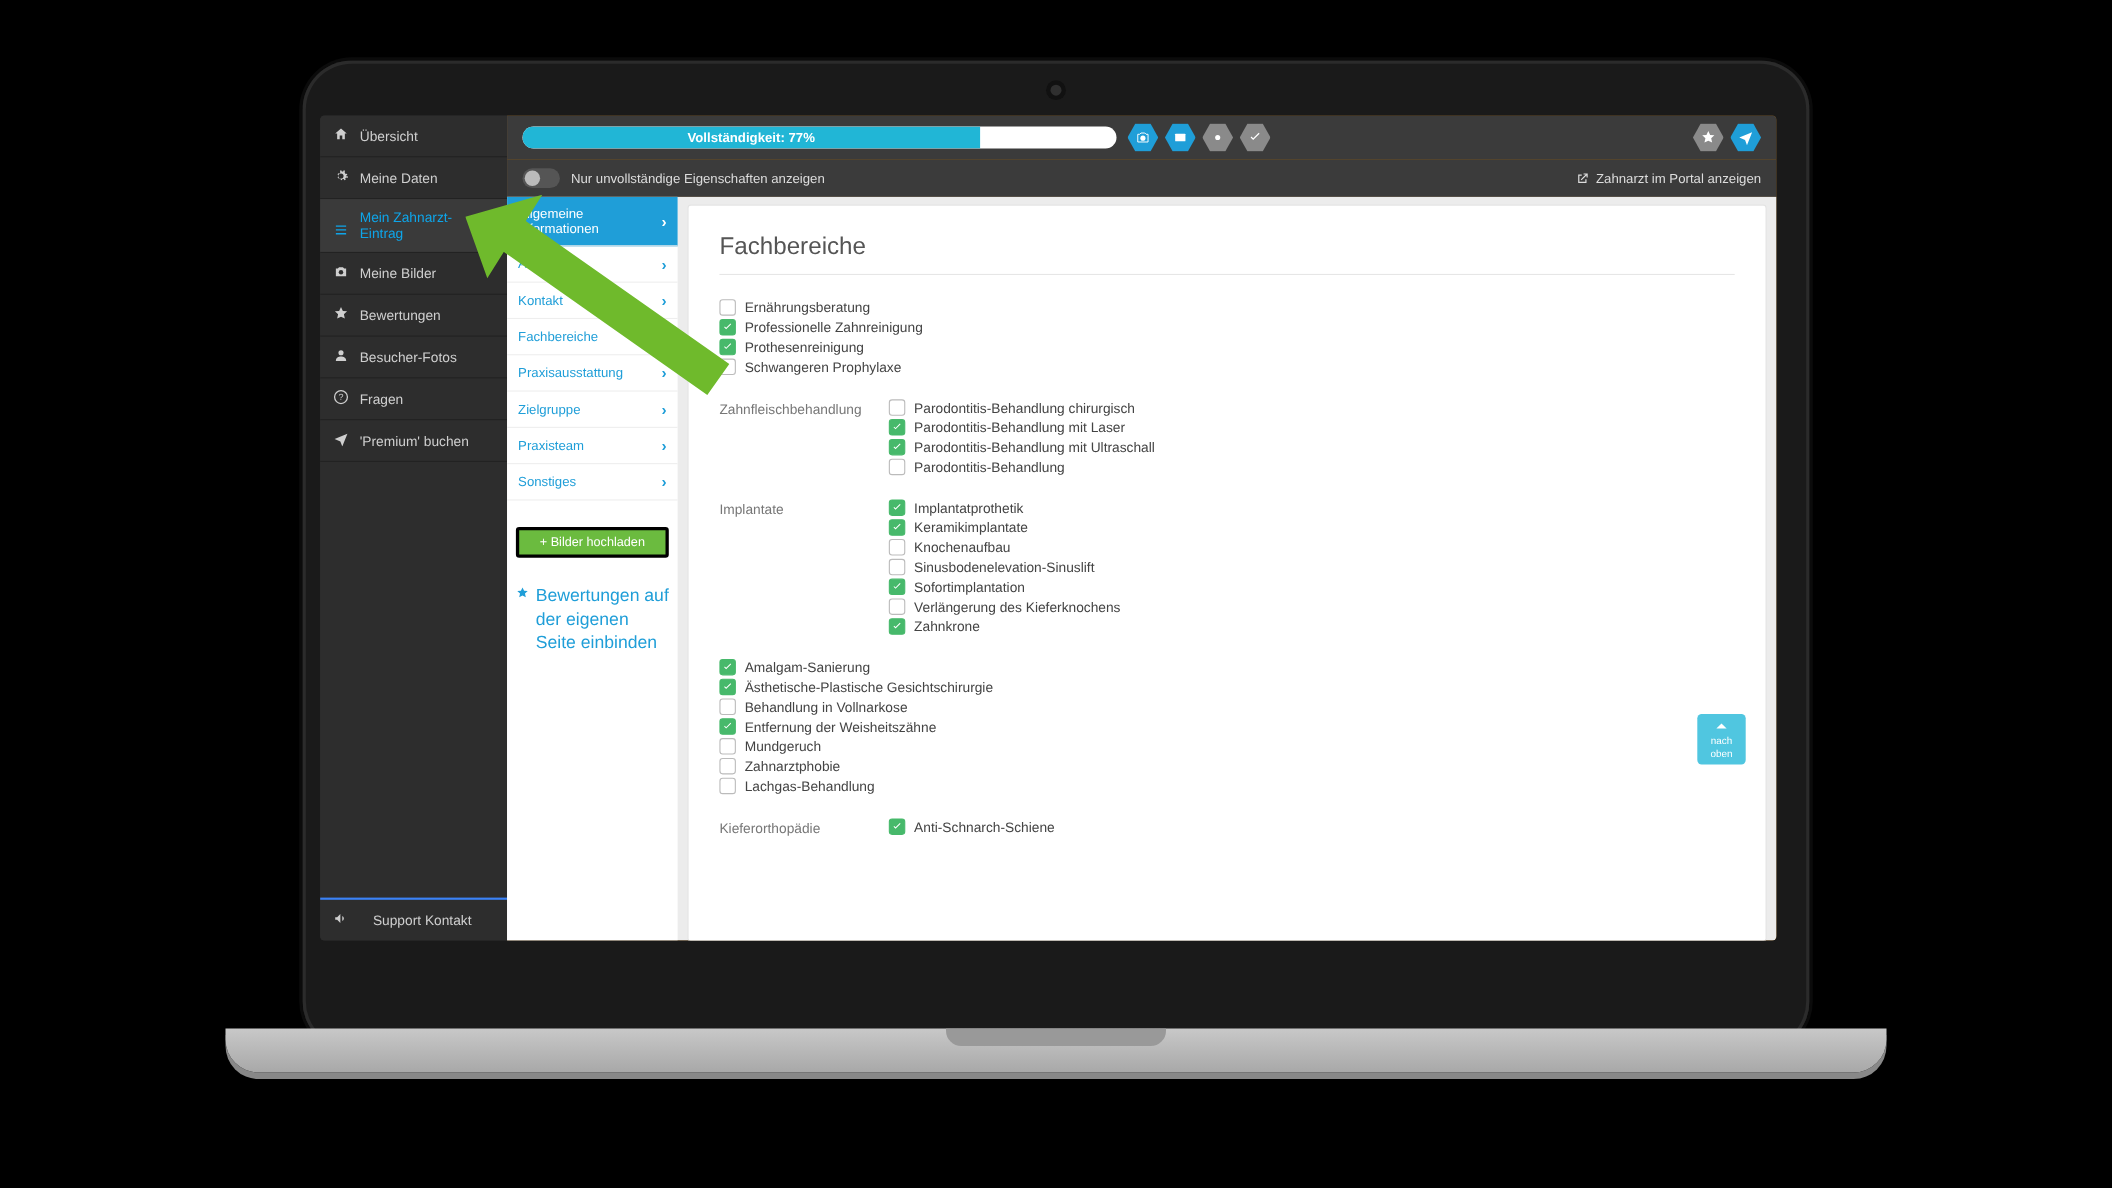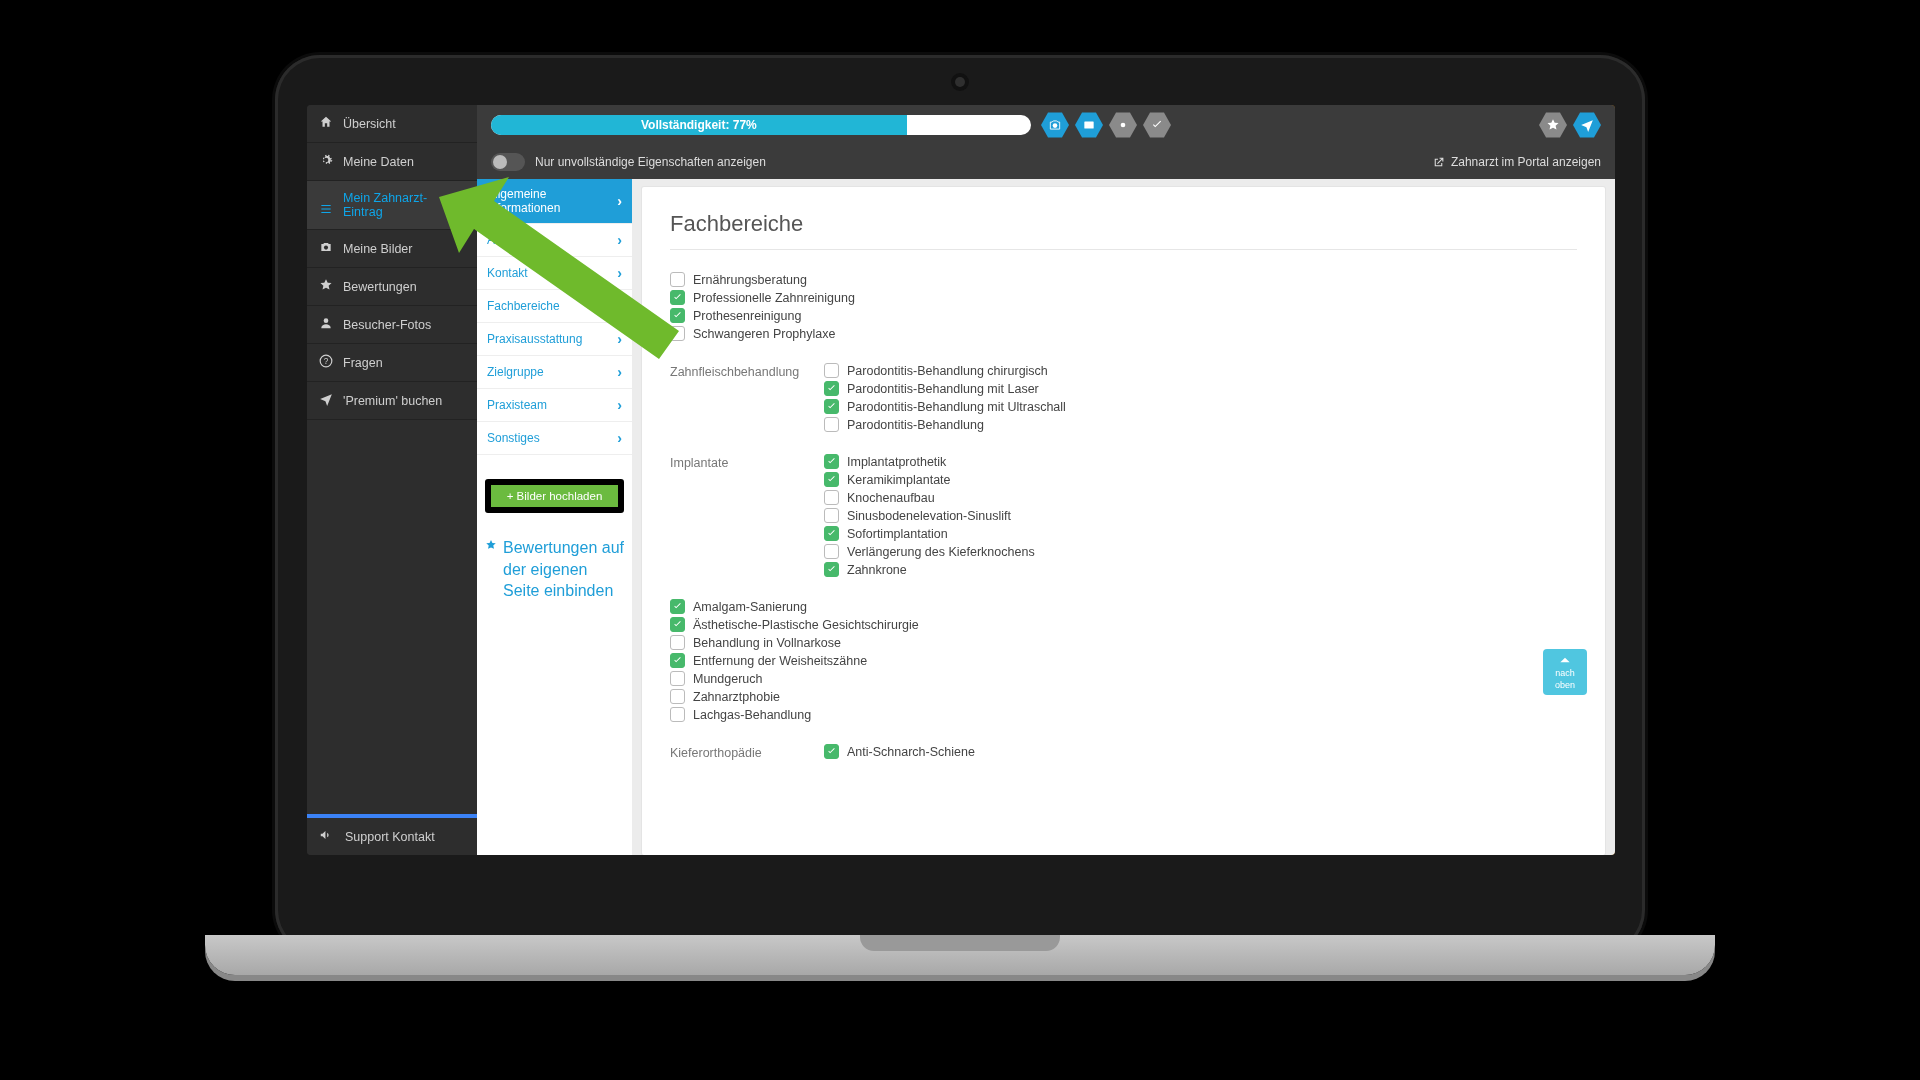--- a/index.html
+++ b/index.html
@@ -12,21 +12,21 @@
     top: 55px;
     width: 1370px;
     height: 900px;
   }
   .bezel {
     width: 100%;
     height: 100%;
     background: #1a1a1a;
     border-radius: 45px;
     box-shadow: inset 0 0 0 3px #2b2b2b, 0 0 0 3px #0b0b0b;
-    padding: 50px 30px 100px 32px;
+    padding: 50px 30px 100px 16px;
     position: relative;
   }
   .camera {
     position: absolute;
     top: 22px;
     left: 50%;
     transform: translateX(-50%);
     width: 10px; height: 10px;
     background: #2f2f2f;
     border-radius: 50%;
@@ -78,24 +78,24 @@
     display: flex; align-items: center;
     gap: 10px;
     padding: 10px 12px;
     border-bottom: 1px solid #222;
     font-size: 12.5px;
     cursor: pointer;
   }
   .nav .item.active { background: #3a3a3a; color: #0ea5e9; align-items: flex-end; }
   .nav .spacer { flex: 1; }
   .nav .footer {
-    display: flex; align-items: center; gap: 12px;
+    display: flex; align-items: center; gap: 22px;
     padding: 10px 12px;
     font-size: 12.5px;
-    border-top: 4px solid #3b82f6;
+    border-top: 2px solid #3b82f6;
     cursor: pointer;
   }
   .nav svg { width: 14px; height: 14px; fill: currentColor; }
 
   
   .right {
     flex: 1;
     display: flex;
     flex-direction: column;
     background: #a16207;
@@ -173,21 +173,21 @@
     display:flex; align-items:center; justify-content:space-between;
     cursor:pointer;
   }
   .subnav .sitem.active { background:#1f9ed8; color:#fff; }
   .subnav .sitem .chev { color: inherit; font-size:14px; font-weight:bold; }
   .upload-btn {
     margin:24px 8px 12px 8px;
     background:#6bbb3f;
     color:#fff;
     border-radius:3px;
-    border:6px solid #000000;
+    border:3px solid #000000;
     font-size:11.5px;
     text-align:center;
     padding:5px 0;
     cursor:pointer;
   }
   .embed-link {
     margin:12px 8px;
     font-size:16px;
     color:#1f9ed8;
     display:flex; gap:6px; align-items:flex-start;

